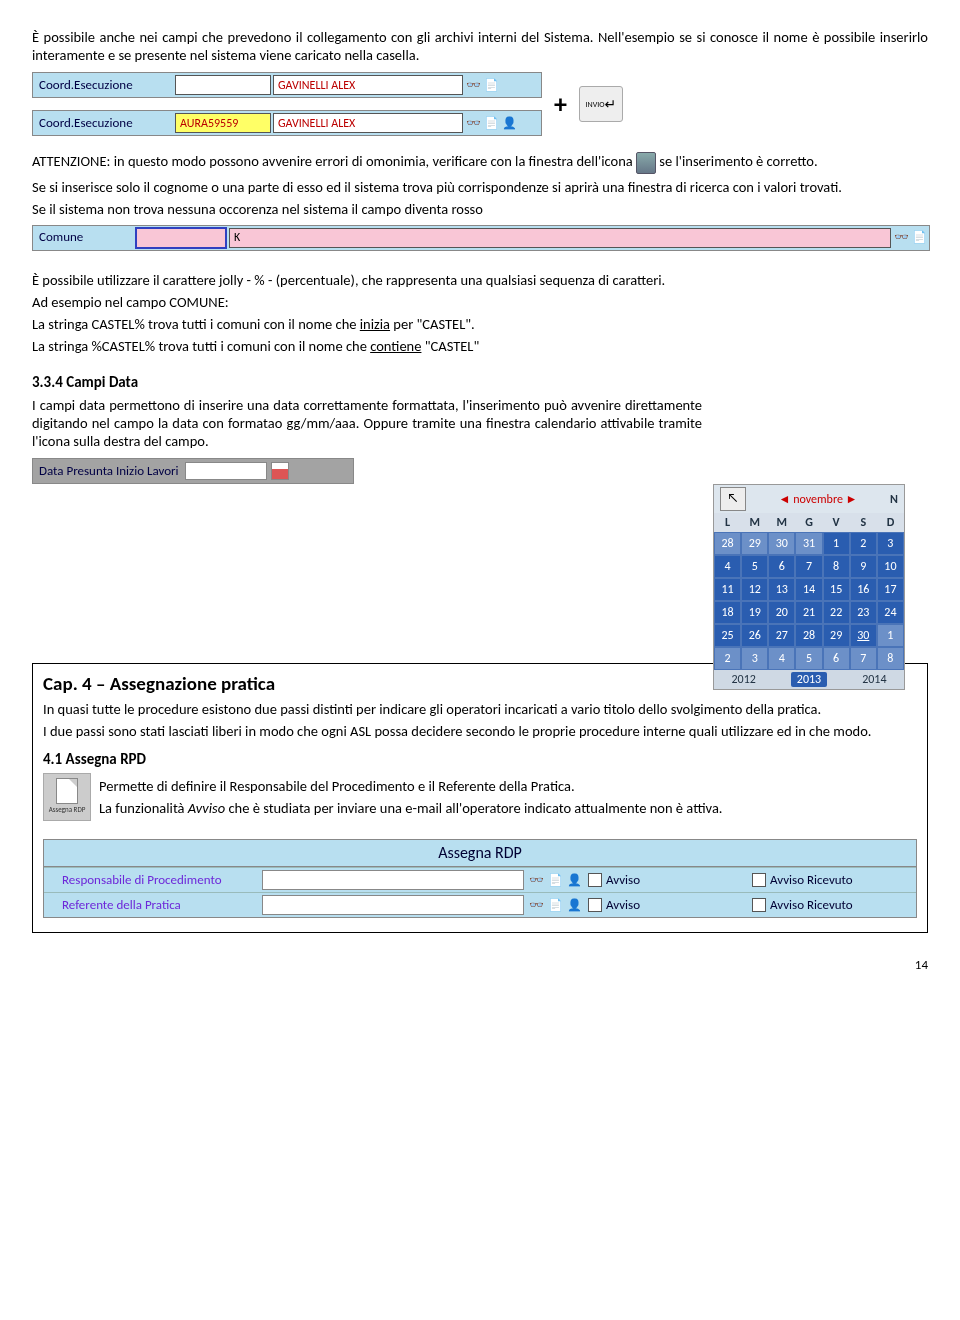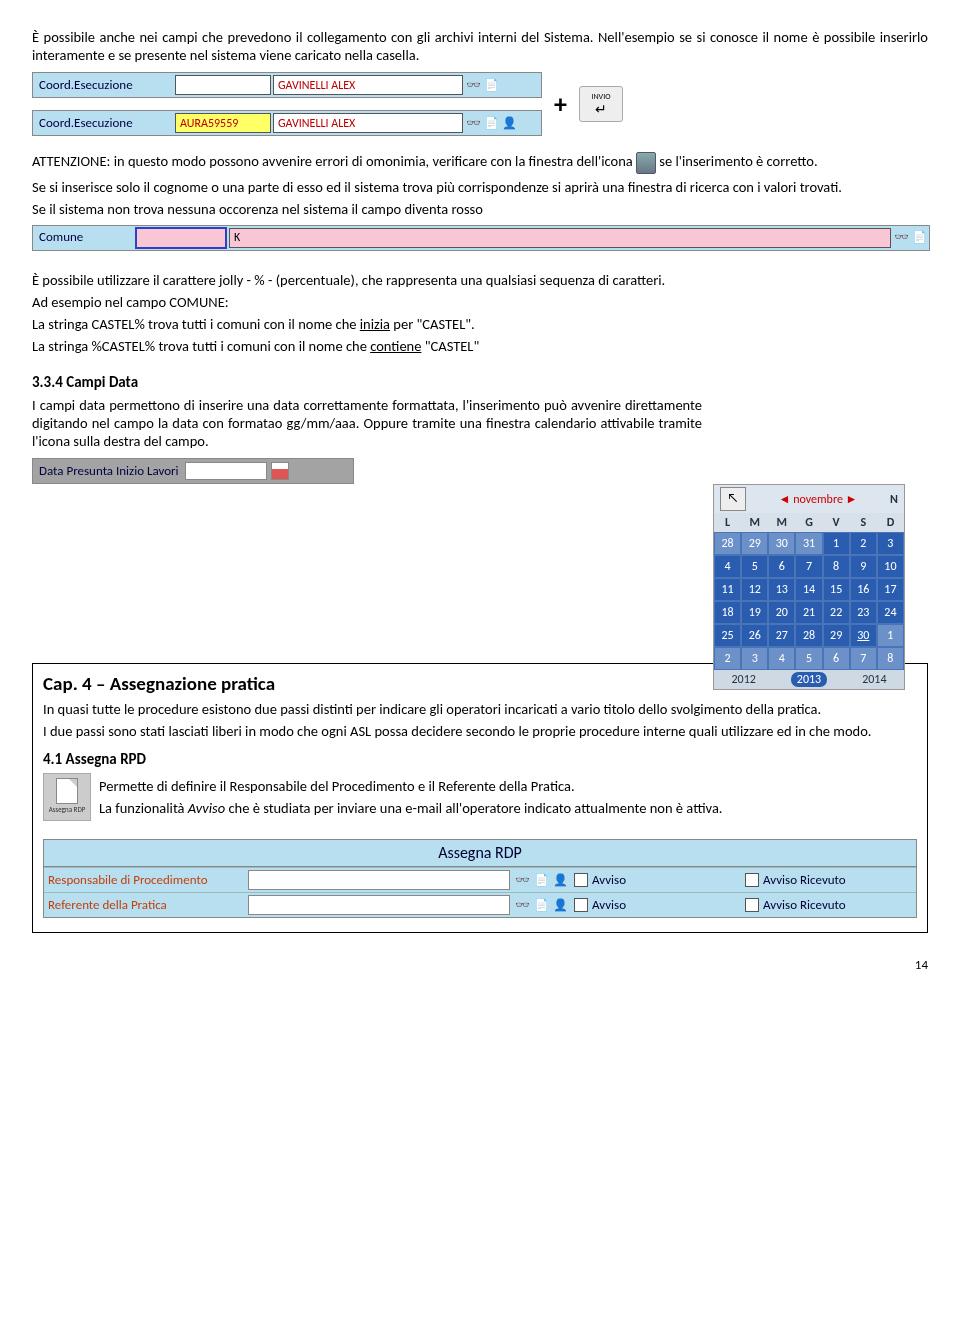--- a/index.html
+++ b/index.html
@@ -43,21 +43,21 @@
   .icon {
     width: 16px; height: 16px; display: inline-flex; align-items: center; justify-content: center;
     font-size: 12px; margin: 0 1px;
   }
   .binoc { color: #003; }
   .row-stack { display: flex; flex-direction: column; gap: 12px; width: 510px; }
   .plus-wrap { display: flex; align-items: center; gap: 12px; }
   .plus { font-size: 26px; font-weight: bold; }
   .enter-key {
     width: 42px; height: 34px; border: 1px solid #aaa; background: #eee;
-    font-size: 8px; display: flex; flex-direction: column; align-items: center; justify-content: center;
+    font-size: 8px; display: flex; flex-direction: row; align-items: center; justify-content: center;
     border-radius: 3px;
   }
   .enter-key .sym { font-size: 14px; }
   .person-icon {
     width: 18px; height: 20px; display: inline-block; vertical-align: middle;
     background: linear-gradient(#8aa, #678); border: 1px solid #556; border-radius: 2px;
     position: relative;
   }
   .section-head {
     font-weight: bold;
@@ -93,21 +93,21 @@
   .cal-row div {
     background: #2a5db0; color: #fff; border: 1px solid #4a74b8;
     padding: 3px 0; font-size: 12px;
   }
   .cal-row .dim { background: #6c90c8; }
   .cal-row .today { text-decoration: underline; }
   .cal-years {
     display: flex; justify-content: space-around; background: #cfd9e4;
     padding: 2px 0; color: #234; font-size: 12px;
   }
-  .cal-years .sel { background: #2a5db0; color: #fff; padding: 0 6px; border-radius: 7px;}
+  .cal-years .sel { background: #2a5db0; color: #fff; padding: 0 6px; border-radius: 2px;}
   .date-field {
     display: flex; align-items: center; background: #a3a3a3; border: 1px solid #888;
     width: 320px; height: 24px; font-size: 13px;
   }
   .date-field .lab { padding: 0 6px; color: #004; }
   .date-field .inp { background: #fff; border: 1px solid #888; width: 80px; height: 16px; }
   .cal-icon {
     width: 16px; height: 16px; border: 1px solid #888;
     background: linear-gradient(#fff 40%, #d55 40%); margin-left: 4px;
   }
@@ -139,21 +139,21 @@
   }
   .assegna-title {
     text-align: center; font-size: 16px; padding: 3px 0; color: #003;
     border-bottom: 1px solid #888;
   }
   .assegna-row {
     display: flex; align-items: center; height: 24px;
     border-top: 1px solid #9bb;
   }
   .assegna-row .lbl {
-    width: 200px; padding-left: 4px; font-size: 13px; color: #c2410c;
+    width: 200px; padding-left: 18px; font-size: 13px; color: #6d28d9;
     background: #b8dff0;
   }
   .assegna-row .inp {
     flex: 0 0 260px; background: #fff; border: 1px solid #888; height: 18px;
   }
   .assegna-row .icons {
     width: 60px; display: flex; gap: 1px; padding-left: 4px;
   }
   .assegna-row .chk {
     display: flex; align-items: center; gap: 4px; font-size: 13px; color: #003;

